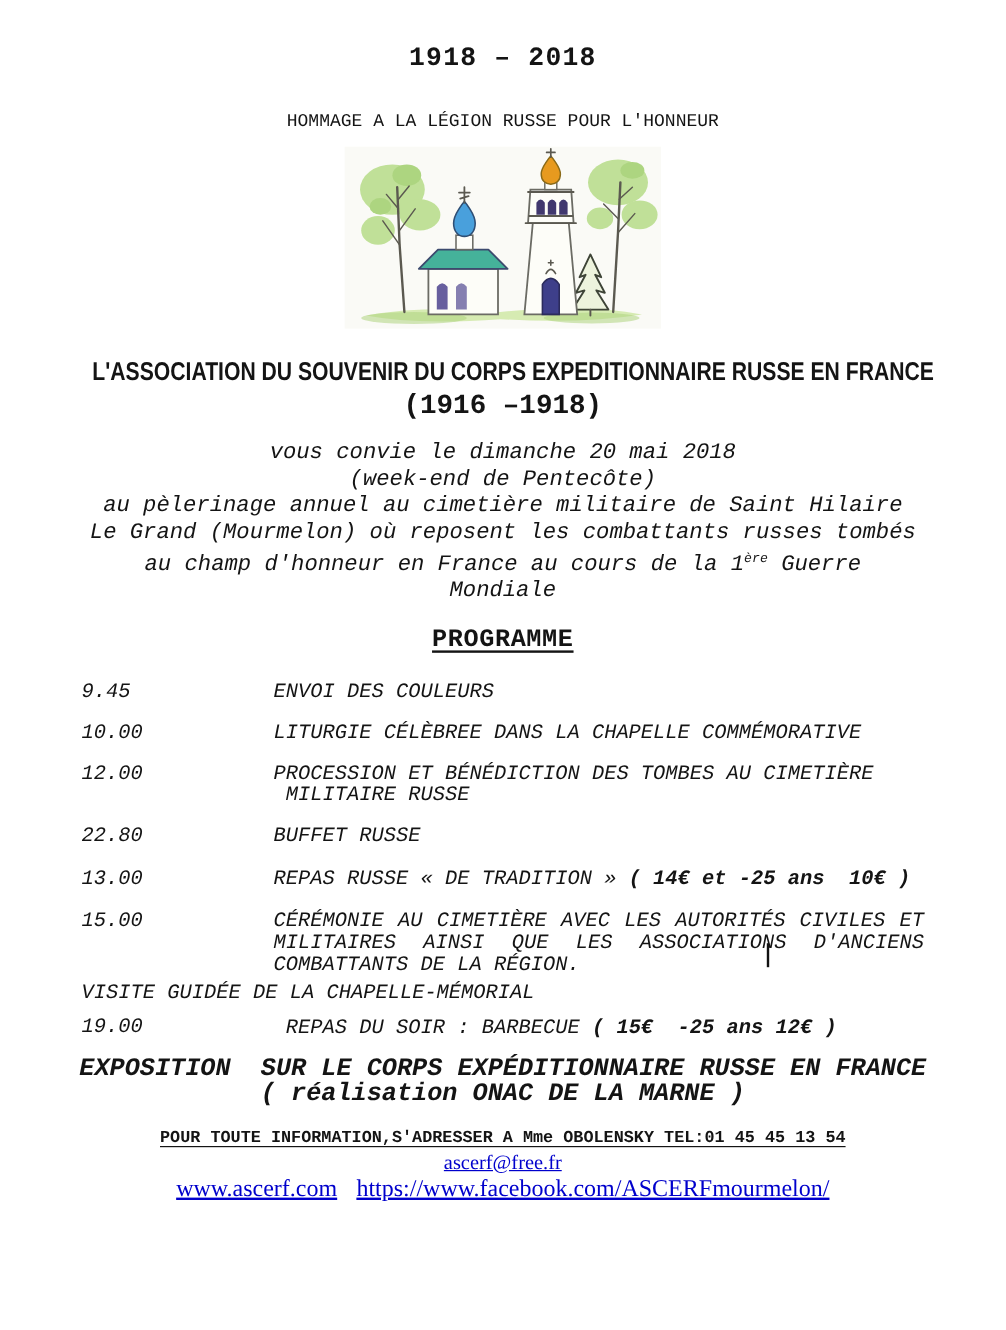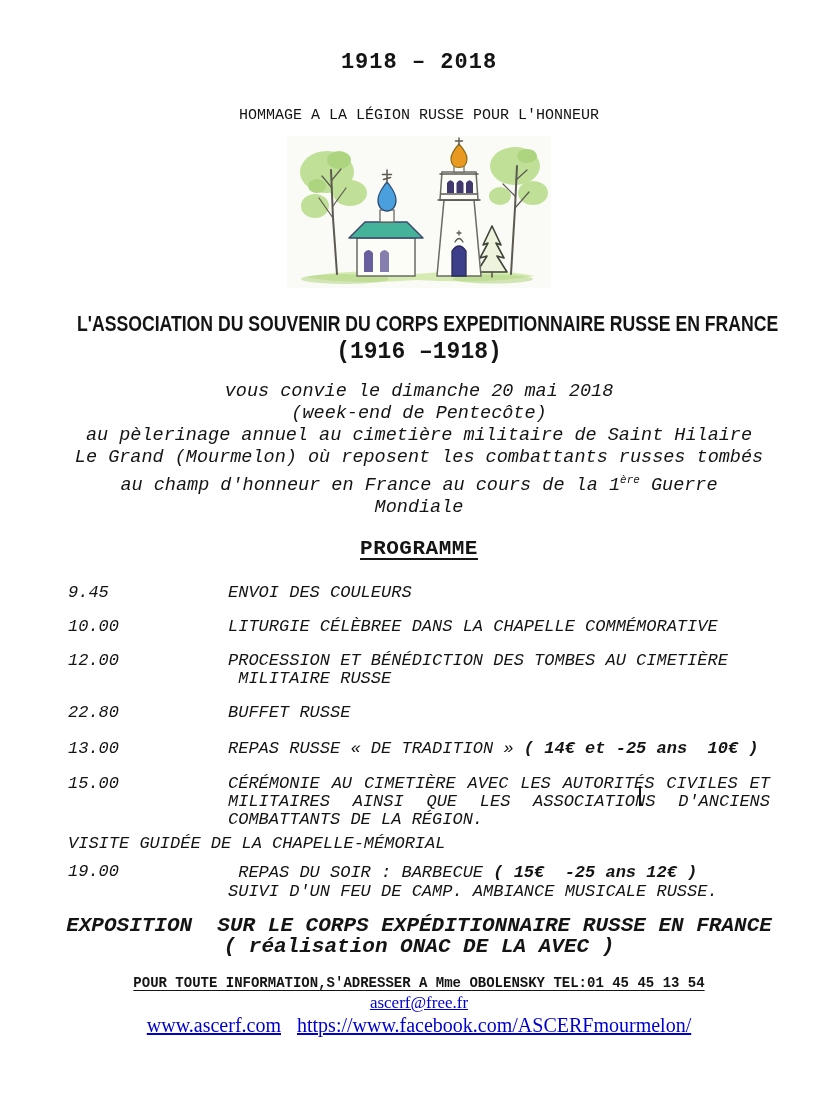--- a/index.html
+++ b/index.html
@@ -6,21 +6,21 @@
     --link-blue:#0000cc;
     --ink:#141414;
     --roof-teal:#45b29a;
     --dome-blue:#49a0dc;
     --dome-gold:#e79a1f;
     --foliage-green:#bade8e;
     --detail-navy:#41386e;
   }
   *{box-sizing:border-box;margin:0;padding:0}
   body{background:#ffffff;font-family:"Liberation Mono",monospace;color:var(--ink)}
-  .page{position:relative;width:838px;height:1108px;background:#fff;overflow:hidden;padding-top:50px}
+  .page{position:relative;width:838px;height:1108px;background:#fff;overflow:hidden;padding-top:36px}
   .center{text-align:center}
   .pre{white-space:pre-wrap}
 
   .years{font-size:22px;font-weight:bold;letter-spacing:1px}
   .homage{margin-top:32px;font-size:15px;font-weight:normal}
 
   .church-wrap{margin-top:12px;display:flex;justify-content:center}
 
   .assoc1{margin-top:24px;font-family:"Liberation Sans",sans-serif;font-size:21.5px;font-weight:bold;text-align:left}
   .assoc1 .squeeze{display:inline-block;transform:scaleX(0.82);transform-origin:center;white-space:nowrap}
@@ -176,29 +176,28 @@
     </div>
 
     <div class="row row7">
       <span class="desc pre">VISITE GUIDÉE DE LA CHAPELLE-MÉMORIAL</span>
     </div>
 
     <div class="row row8" style="margin-bottom:0">
       <span class="time pre">19.00</span>
       <span class="desc">
         <span class="line"><span class="pre"> REPAS DU SOIR : BARBECUE </span><span class="b pre">( 15€  -25 ans 12€ )</span></span>
-        <span class="line pre">SUIVI D'UN FEU DE CAMP. AMBIANCE MUSICALE RUSSE.</span>
       </span>
     </div>
 
   </div>
 
   <div class="expo center">
     <span class="line pre" style="display:block">EXPOSITION  SUR LE CORPS EXPÉDITIONNAIRE RUSSE EN FRANCE</span>
-    <span class="line pre" style="display:block">( réalisation ONAC DE LA AVEC )</span>
+    <span class="line pre" style="display:block">( réalisation ONAC DE LA MARNE )</span>
   </div>
 
   <div class="footer center">
     <div class="footer-info pre">POUR TOUTE INFORMATION,S'ADRESSER A Mme OBOLENSKY TEL:01 45 45 13 54</div>
     <div class="email"><a>ascerf@free.fr</a></div>
     <div class="links link-row">
       <a>www.ascerf.com</a>
       <a>https://www.facebook.com/ASCERFmourmelon/</a>
     </div>
   </div>

